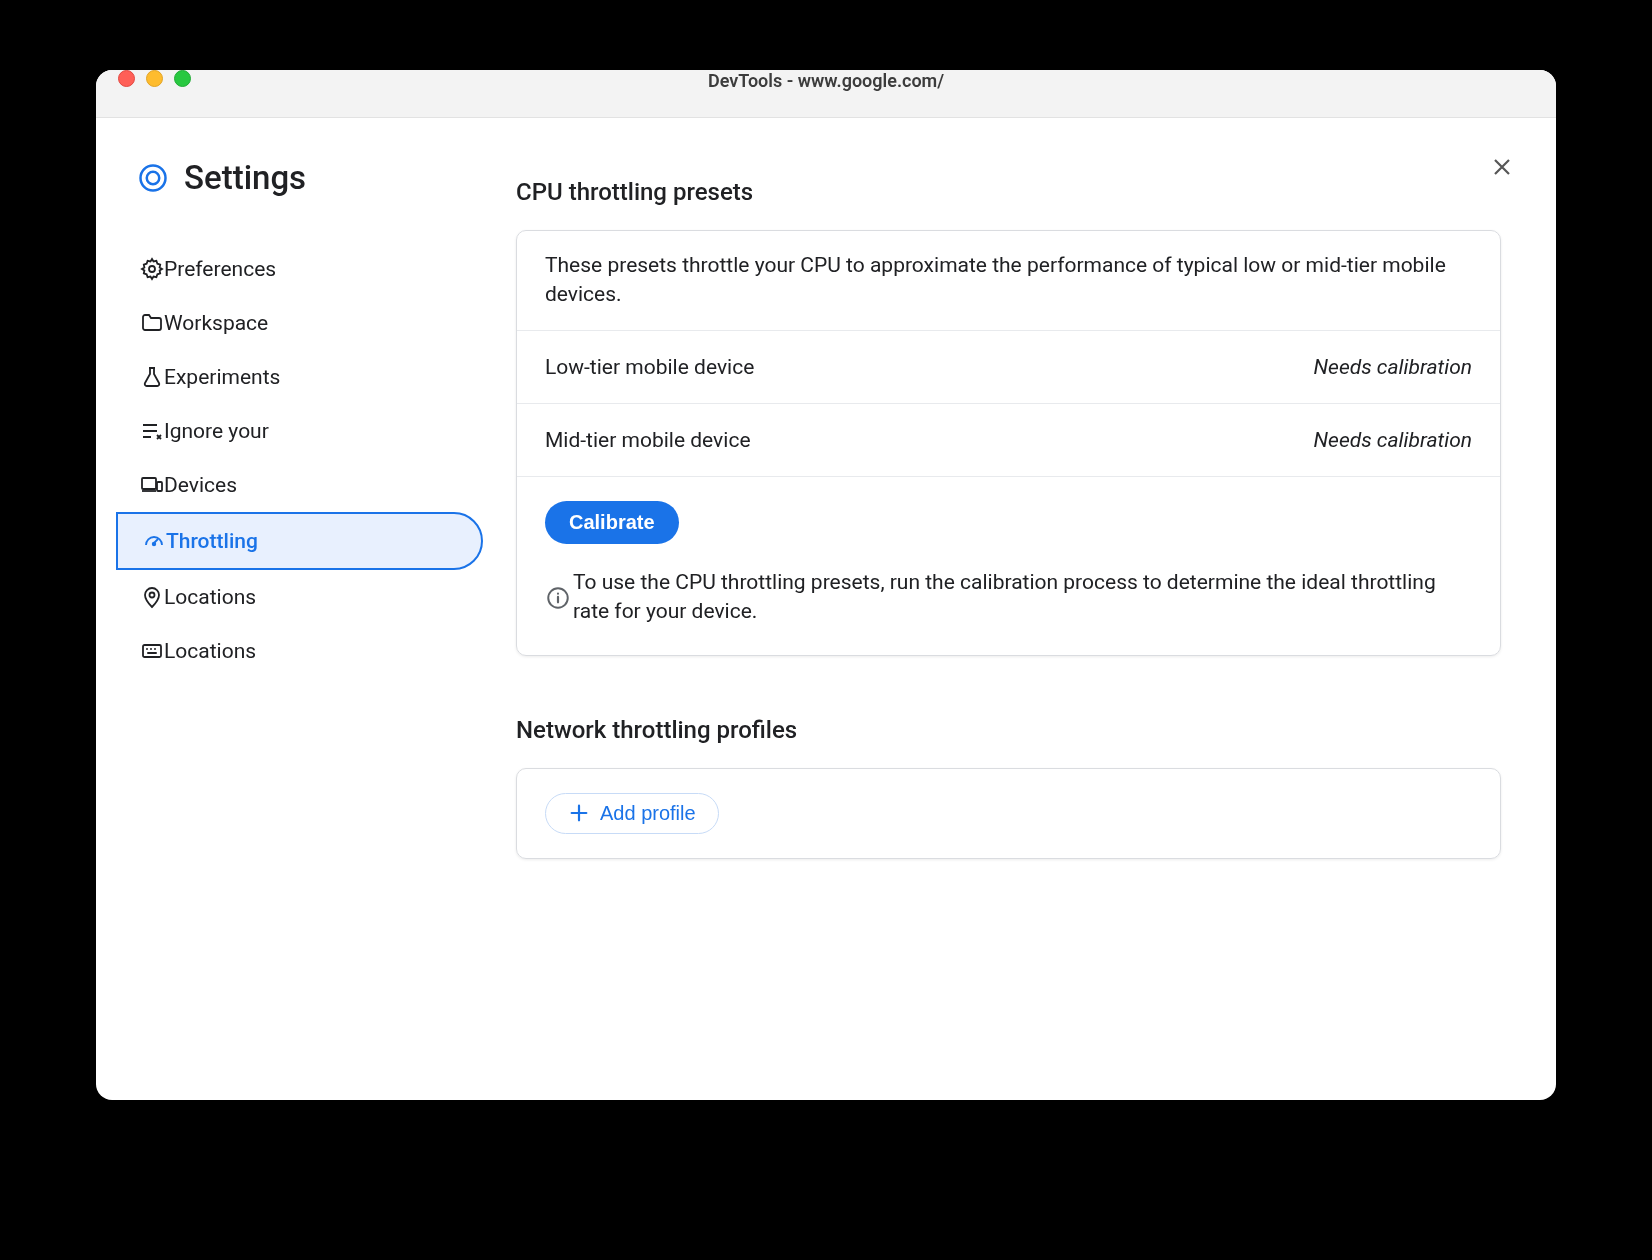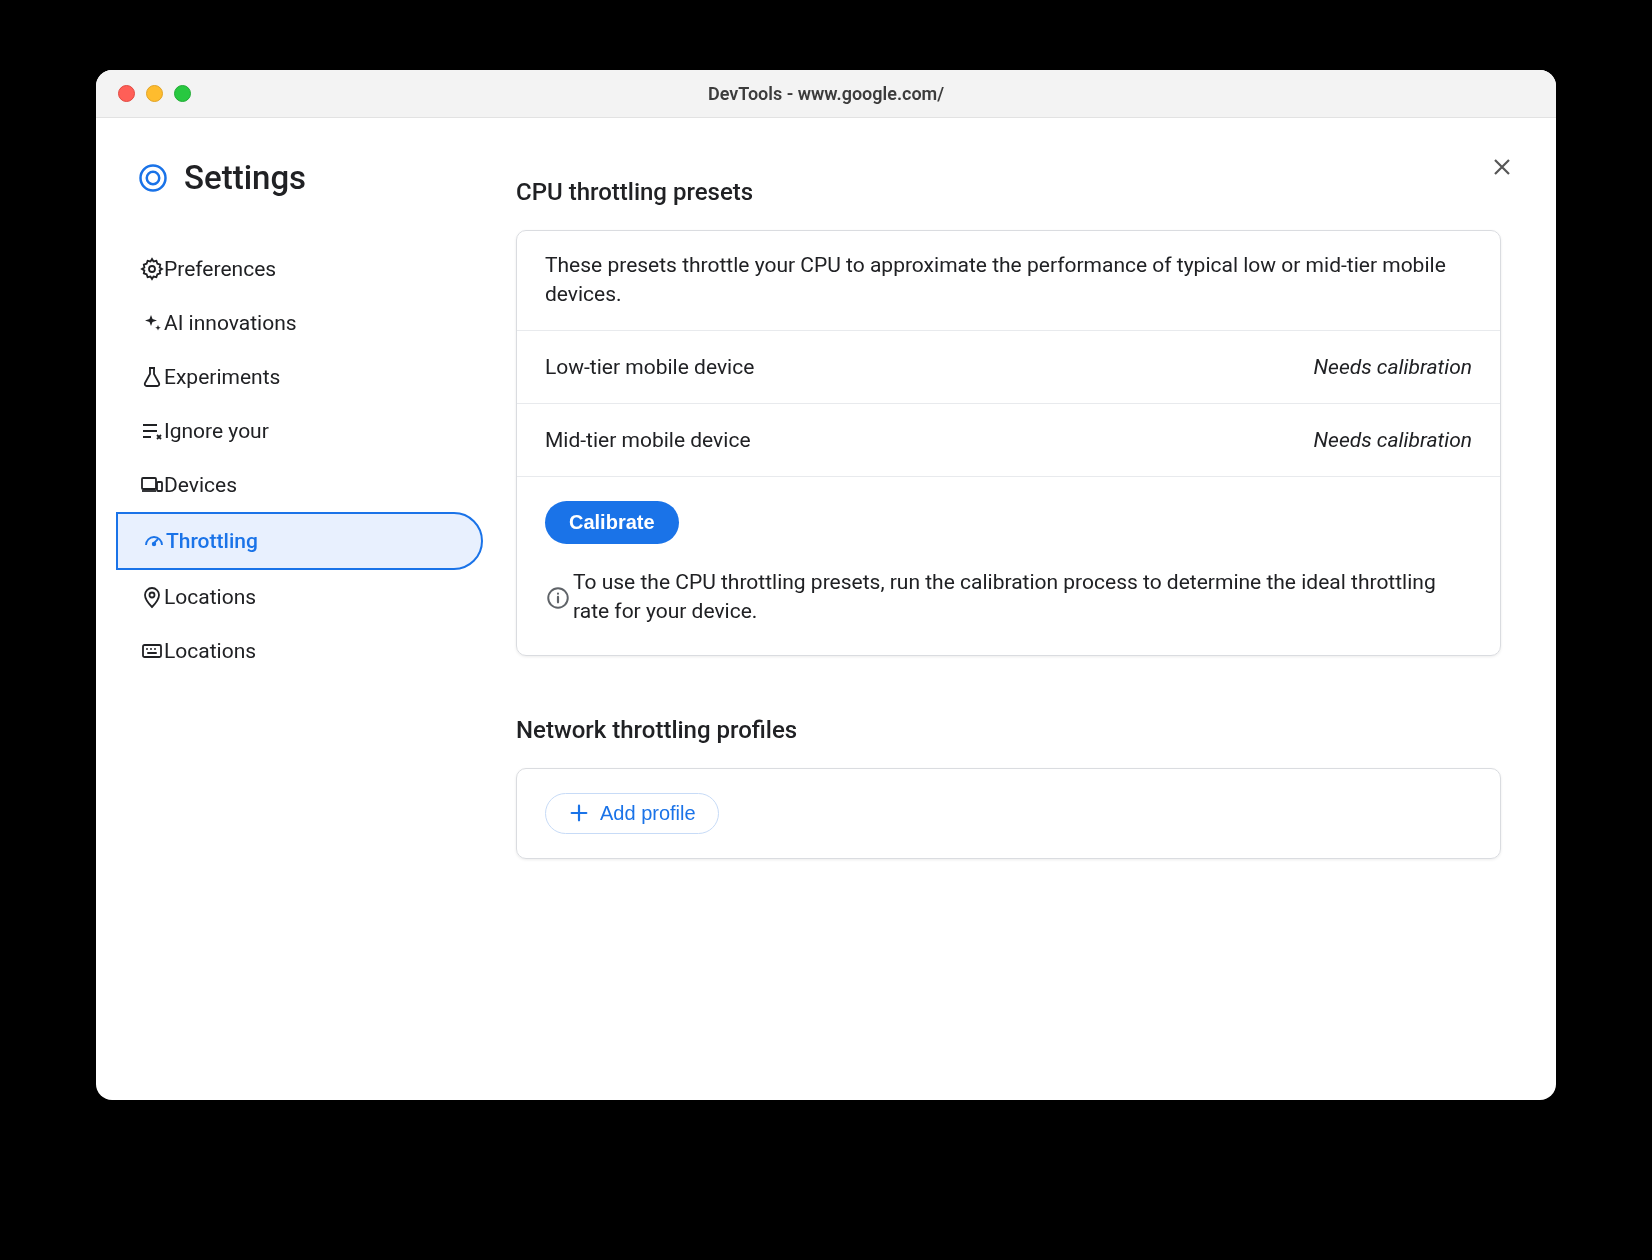--- a/index.html
+++ b/index.html
@@ -21,21 +21,21 @@
       overflow: hidden;
       box-shadow: 0 20px 60px rgba(0,0,0,0.5);
       display: flex;
       flex-direction: column;
     }
     .titlebar {
       height: 48px;
       background: #f3f3f3;
       border-bottom: 1px solid #e2e2e2;
       display: flex;
-      align-items: center;
+      align-items: flex-start;
       position: relative;
     }
     .traffic-lights {
       display: flex;
       gap: 11px;
       position: absolute;
       left: 22px;
     }
     .tl { width: 17px; height: 17px; border-radius: 50%; }
     .tl-close { background: #ff5f57; border: 1px solid #e14942; }
@@ -235,30 +235,29 @@
         <div class="nav-item">
           <span class="nav-icon">
             <svg viewBox="0 0 24 24" width="24" height="24" fill="none" stroke="currentColor" stroke-width="1.8">
               <circle cx="12" cy="12" r="3"></circle>
               <path d="M12 2l1.5 2.5 2.9-.6 1 2.8 2.8 1-.6 2.9L22 12l-2.4 1.4.6 2.9-2.8 1-1 2.8-2.9-.6L12 22l-1.5-2.5-2.9.6-1-2.8-2.8-1 .6-2.9L2 12l2.4-1.4-.6-2.9 2.8-1 1-2.8 2.9.6z"></path>
             </svg>
           </span>
           <span>Preferences</span>
         </div>
 
-
-        <div class="nav-item">
-          <span class="nav-icon">
-            <svg viewBox="0 0 24 24" width="24" height="24" fill="currentColor">
-              <path d="M11 4l1.5 4L17 9.5 12.5 11 11 15l-1.5-4L5 9.5 9.5 8z"></path>
-              <path d="M18 14l.8 2 2 .8-2 .8-.8 2-.8-2-2-.8 2-.8z"></path>
-            </svg>
-          </span>
-          <span>AI innovations</span>
-        </div>
+        <div class="nav-item">
+          <span class="nav-icon">
+            <svg viewBox="0 0 24 24" width="24" height="24" fill="none" stroke="currentColor" stroke-width="1.8">
+              <path d="M3 6a2 2 0 0 1 2-2h4l2 3h8a2 2 0 0 1 2 2v8a2 2 0 0 1-2 2H5a2 2 0 0 1-2-2z"></path>
+            </svg>
+          </span>
+          <span>Workspace</span>
+        </div>
+
 
         <div class="nav-item">
           <span class="nav-icon">
             <svg viewBox="0 0 24 24" width="24" height="24" fill="none" stroke="currentColor" stroke-width="1.8">
               <path d="M9 3h6M10 3v6l-5 9a2 2 0 0 0 1.8 3h10.4a2 2 0 0 0 1.8-3l-5-9V3"></path>
             </svg>
           </span>
           <span>Experiments</span>
         </div>
 

